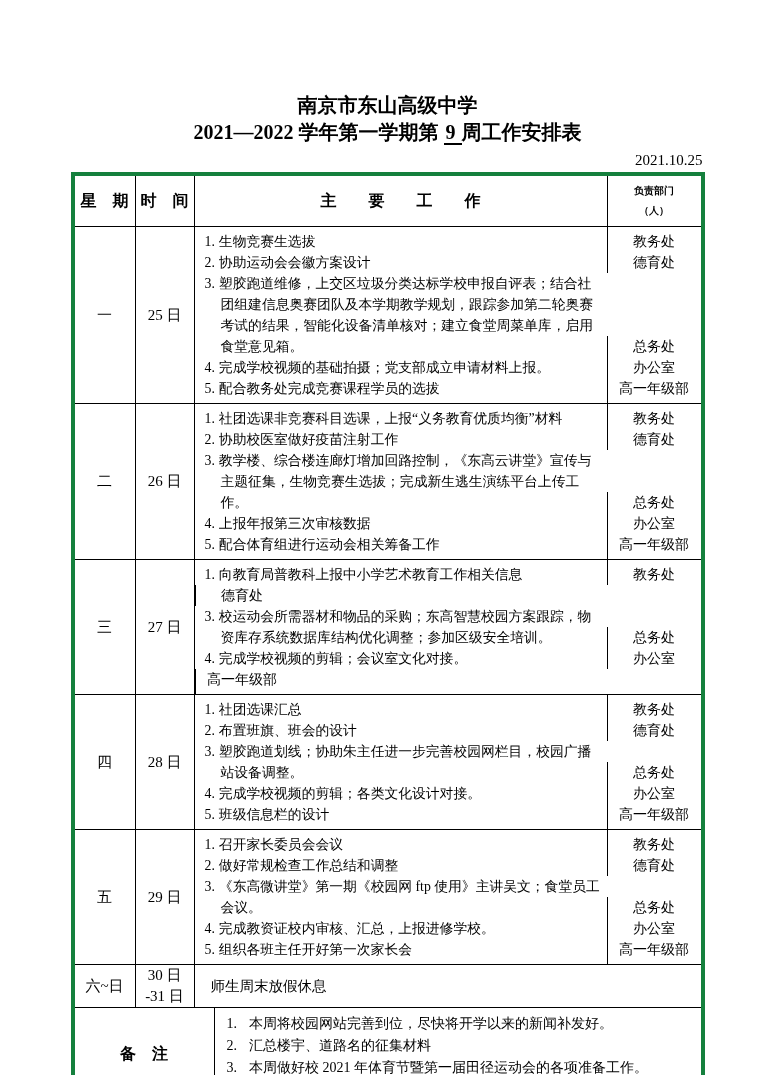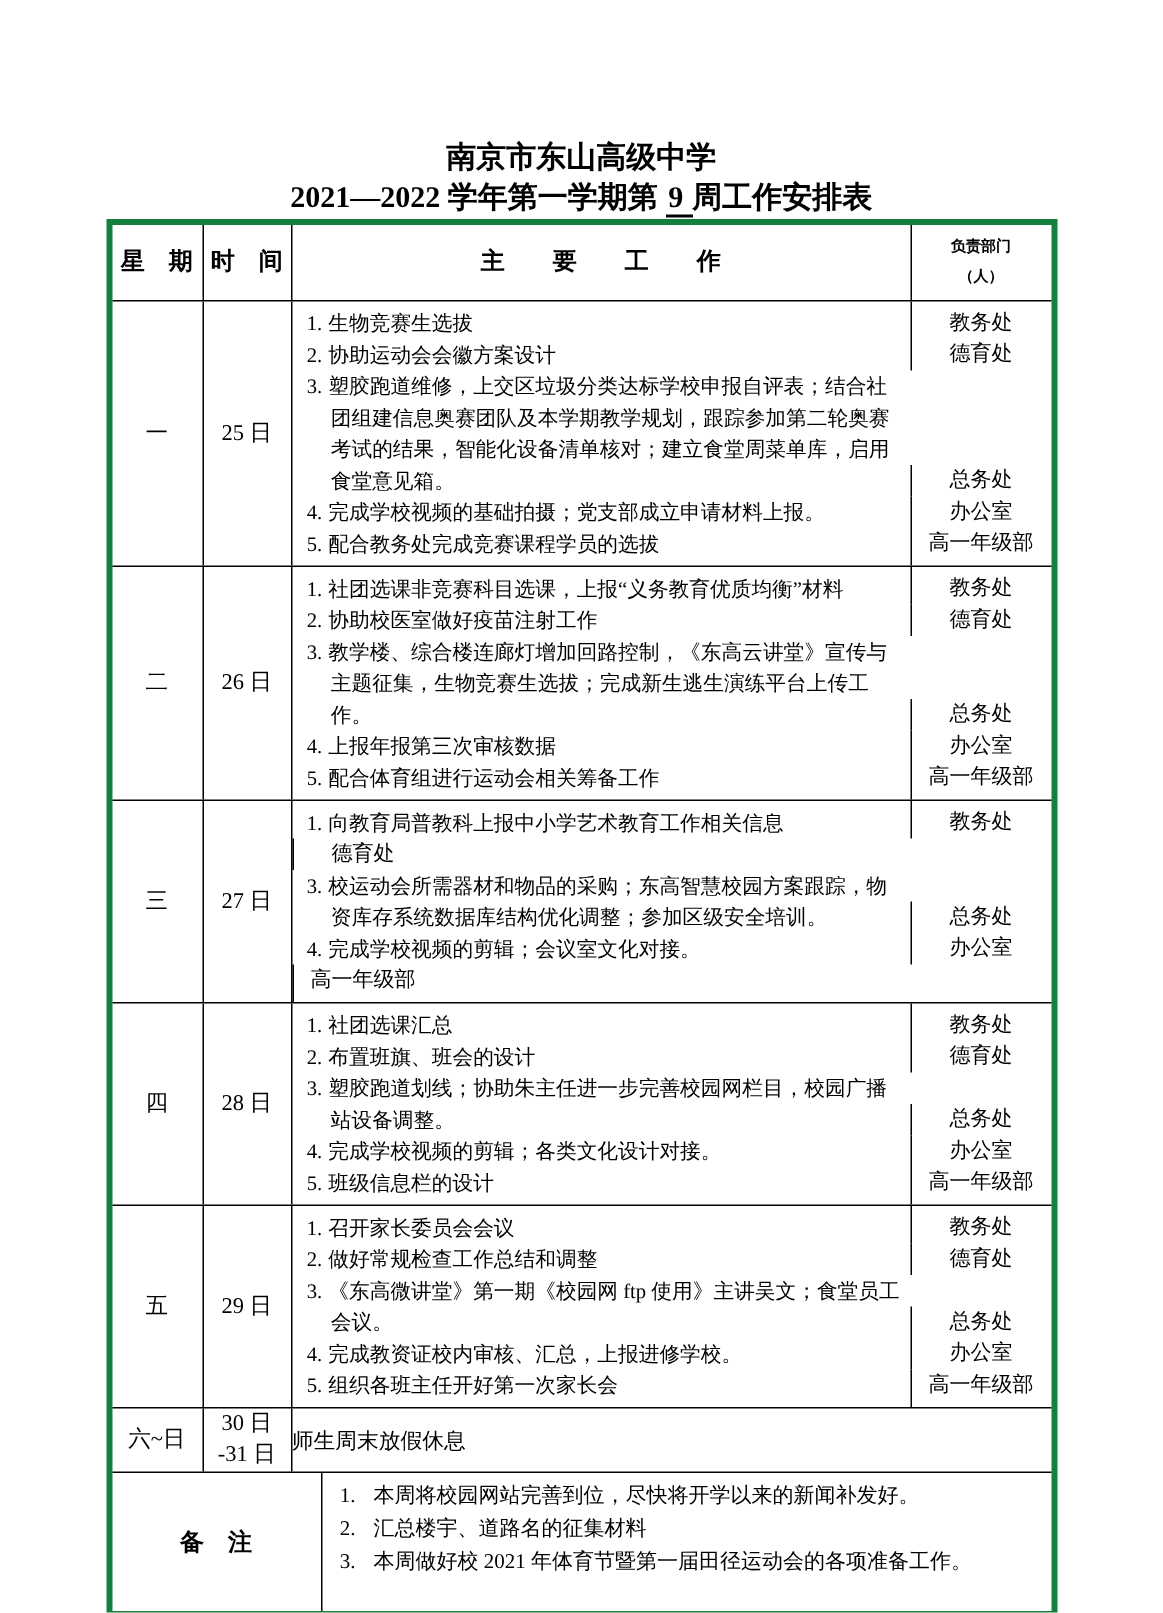--- a/index.html
+++ b/index.html
@@ -51,39 +51,40 @@
   }
   .work-cell .num { margin-right: 4px; }
   .dept-cell {
     width: 94px; border-left: 1px solid #000; text-align: center;
     font-size: 14px; line-height: 21px;
   }
 
   
   .merged-cell {
     flex: 1; display: flex; align-items: center;
-    font-size: 14.5px; padding-left: 0;
+    font-size: 14.5px; padding-left: 16px;
   }
 
   
   .notes-label {
     width: 140px; border-right: 1px solid #000;
     display: flex; align-items: center; justify-content: center;
     font-weight: bold; font-size: 16px;
   }
   .notes-body { flex: 1; padding: 5px 6px 21px 12px; }
   .note-line { font-size: 14px; line-height: 22px; }
   .note-line .num2 { margin-right: 12px; }
 </style>
 </head>
 <body>
 
 <div class="doc">
   <div class="title">南京市东山高级中学</div>
   <div class="subtitle"><span>2021—2022 学年第一学期第 </span><span class="wk">9</span><span>周工作安排表</span></div>
+  <div class="date-line">2021.10.25</div>
 
   <div class="sched-table">
 
     <div class="trow hrow">
       <div class="hcell hday">星　期</div>
       <div class="hcell htime">时　间</div>
       <div class="hcell hwork">主　　要　　工　　作</div>
       <div class="hcell hdept">
         <span>负责部门</span>
         <span>（人）</span>

